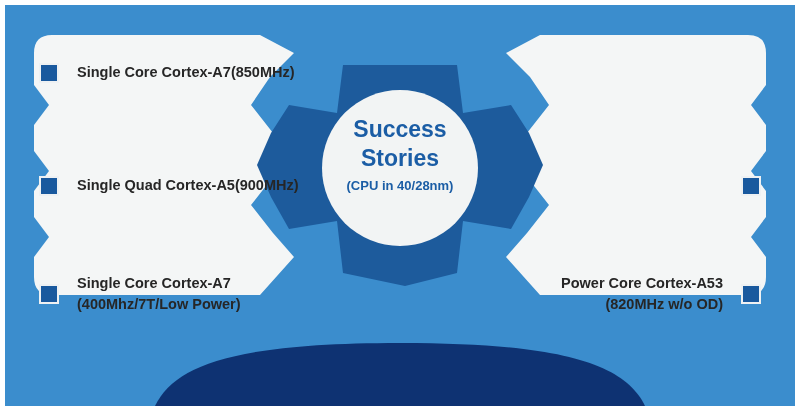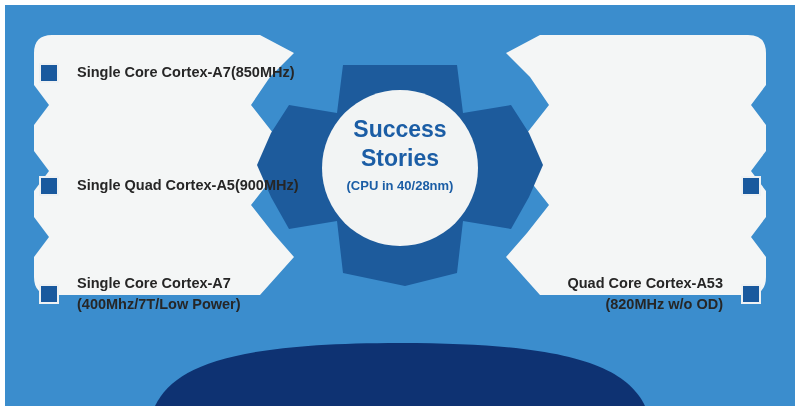--- a/index.html
+++ b/index.html
@@ -219,21 +219,21 @@
 (400Mhz/7T/Low Power)</span>
       </div>
 
 
       <div class="item right row2">
         <span class="bullet"></span>
       </div>
 
       <div class="item right row3">
         <span class="bullet"></span>
-        <span class="item-label">Quad Core Cortex-A53
+        <span class="item-label">Power Core Cortex-A53
 (820MHz w/o OD)</span>
       </div>
 
       <div class="center-text">
         <div class="center-title">Success
 Stories</div>
         <div class="center-sub">(CPU in 40/28nm)</div>
       </div>
 
     </div>

